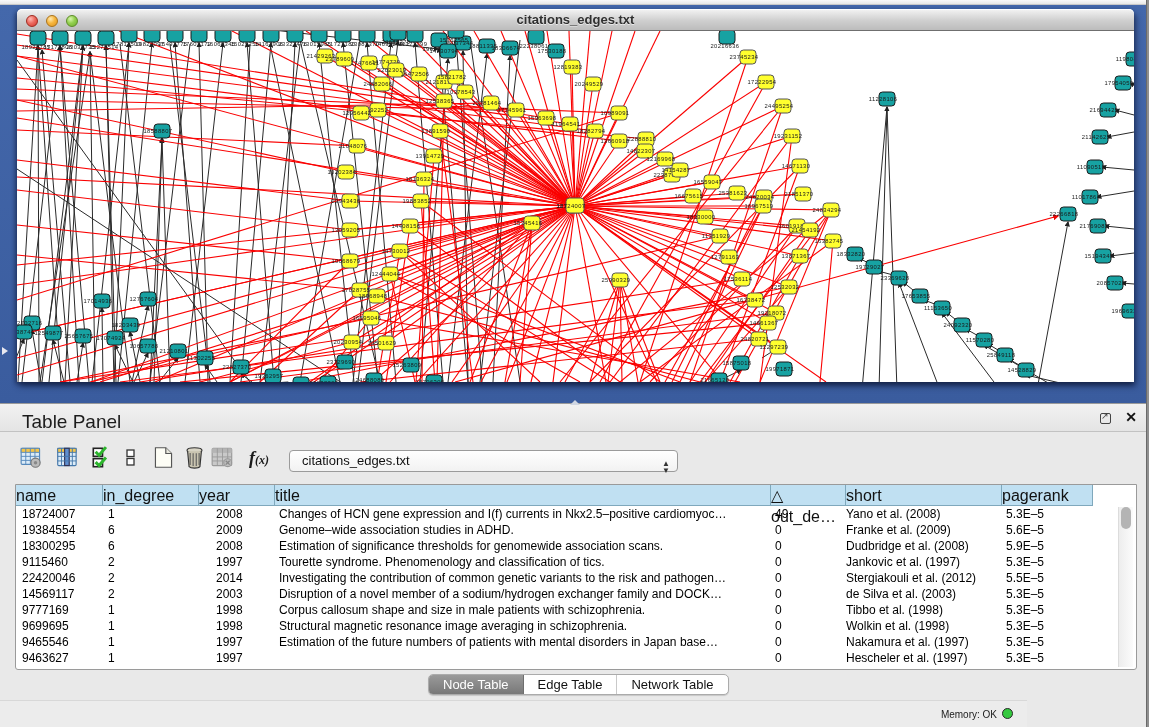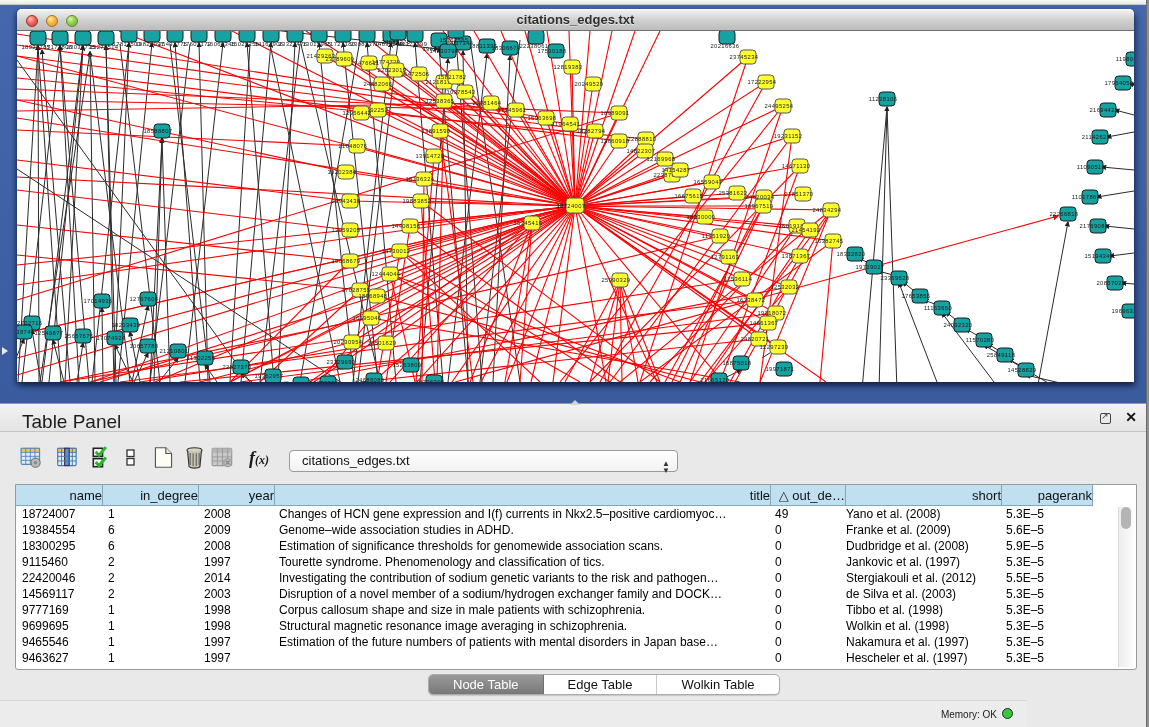--- a/index.html
+++ b/index.html
@@ -18,31 +18,31 @@
 #ptitle .t{position:absolute;left:22px;top:7px;font-size:19px;color:#1c1c1c}
 #pgrip{position:absolute;left:570px;top:-4px;width:0;height:0;border-left:5px solid transparent;border-right:5px solid transparent;border-bottom:5px solid #cfd6e2}
 #pfloat{position:absolute;right:38px;top:9px;width:11px;height:11px;border:1.5px solid #444;border-radius:2px}
 #pfloat:after{content:"\2197";position:absolute;left:0px;top:-3px;font-size:9px;color:#444}
 #pclose{position:absolute;right:12px;top:5px;font-size:14px;font-weight:bold;color:#111}
 #toolbar{position:absolute;left:0;top:30px;width:1149px;height:46px}
 .ticon{position:absolute;top:13px}
 #combo{position:absolute;left:289px;top:17px;width:389px;height:22px;background:linear-gradient(#fff,#f2f2f2);border:1px solid #9b9b9b;border-radius:4px;font-size:13px;color:#111;line-height:20px;padding-left:12px}
 #tablewrap{position:absolute;left:15px;top:81px;width:1122px;height:186px;background:#fff;border:1px solid #9a9a9a;border-radius:0 0 3px 3px}
 #thead{position:absolute;left:0;top:0;height:21px;width:1120px;background:#fff}
-#thead span{position:absolute;top:0;height:21px;background:#c0e0f2;border-right:1px solid #7fa8bc;border-bottom:1px solid #7fa8bc;font-size:13px;color:#111;text-align:right;line-height:21px}
+#thead span{position:absolute;top:0;height:21px;background:#c0e0f2;border-right:1px solid #7fa8bc;border-bottom:1px solid #7fa8bc;font-size:16px;color:#111;text-align:left;line-height:21px}
 #tbody{position:absolute;left:0;top:21px;width:1104px;height:163px;overflow:hidden}
 .tr{position:relative;height:16px;font-size:12px;color:#000;white-space:nowrap}
 .tr span{position:absolute;top:1px;display:inline-block;overflow:hidden}
-.c0{left:6px;width:85px}.c1{left:92px;width:94px}.c2{left:188px;width:74px}
+.c0{left:6px;width:85px}.c1{left:92px;width:94px}.c2{left:200px;width:74px}
 .c3{left:263px;width:494px}.c4{left:759px;width:73px}
 .c5{left:830px;width:156px;text-align:left}.c6{left:990px;width:90px}
 #vscroll{position:absolute;right:3px;top:22px;width:15px;height:160px;background:linear-gradient(90deg,#ededed,#fbfbfb);border-left:1px solid #dcdcdc}
 #vthumb{position:absolute;left:2px;top:0px;width:10px;height:22px;background:#b4b4b4;border-radius:5px}
 #tabs{position:absolute;left:428px;top:271px;height:21px;display:flex;border:1px solid #ababab;border-radius:5px;overflow:hidden;background:#fff;box-shadow:0 1px 1px rgba(0,0,0,.15)}
-#tabs .tab{font-size:13px;color:#111;line-height:19px;padding:0 24px;border-right:1px solid #c9c9c9}
+#tabs .tab{font-size:13px;color:#111;line-height:19px;padding:0 14px;border-right:1px solid #c9c9c9}
 #tabs .sel{background:linear-gradient(#9a9a9a,#787878);color:#fff;border-right:1px solid #6e6e6e}
 #tabs .tab:last-child{border-right:none}
 #status{position:absolute;left:0;top:297px;width:1027px;height:27px;border-top:1px solid #d8d8d8;background:#ececec}
 #mem{position:absolute;right:30px;top:8px;font-size:10px;color:#222}
 #memdot{position:absolute;right:14px;top:7px;width:11px;height:11px;border-radius:50%;background:#35c93f;border:1px solid #2a2a2a}
 #rightstrip{position:absolute;right:0;top:0;width:3px;height:727px;background:#8f8f8f;border-left:1px solid #6a6a6a}
 </style></head>
 <body>
 <div id="stage">
 <div id="desktop">
@@ -738,21 +738,21 @@
             <span class="c2">1997</span>
             <span class="c3">Tourette syndrome. Phenomenology and classification of tics.</span>
             <span class="c4">0</span>
             <span class="c5">Jankovic et al. (1997)</span>
             <span class="c6">5.3E–5</span>
           </div>
 <div class="tr">
             <span class="c0">22420046</span>
             <span class="c1">2</span>
             <span class="c2">2014</span>
-            <span class="c3">Investigating the contribution of sodium genetic variants to the risk and pathogen…</span>
+            <span class="c3">Investigating the contribution of common genetic variants to the risk and pathogen…</span>
             <span class="c4">0</span>
             <span class="c5">Stergiakouli et al. (2012)</span>
             <span class="c6">5.5E–5</span>
           </div>
 <div class="tr">
             <span class="c0">14569117</span>
             <span class="c1">2</span>
             <span class="c2">2003</span>
             <span class="c3">Disruption of a novel member of a sodium/hydrogen exchanger family and DOCK…</span>
             <span class="c4">0</span>
@@ -795,21 +795,21 @@
             <span class="c6">5.3E–5</span>
           </div>
     </div>
     <div id="vscroll">
           <div id="vthumb"></div>
         </div>
   </div>
   <div id="tabs">
         <span class="tab sel">Node Table</span>
         <span class="tab">Edge Table</span>
-        <span class="tab">Wolkin Table</span>
+        <span class="tab">Network Table</span>
       </div>
   <div id="status">
         <span id="mem">Memory: OK</span>
         <span id="memdot"></span>
       </div>
 </div>
 <div id="rightstrip"></div>
 <div style="position:absolute;left:2px;top:347px;width:0;height:0;border-top:4px solid transparent;border-bottom:4px solid transparent;border-left:6px solid #e8e8f0"></div>
 </div>
 </body></html>

